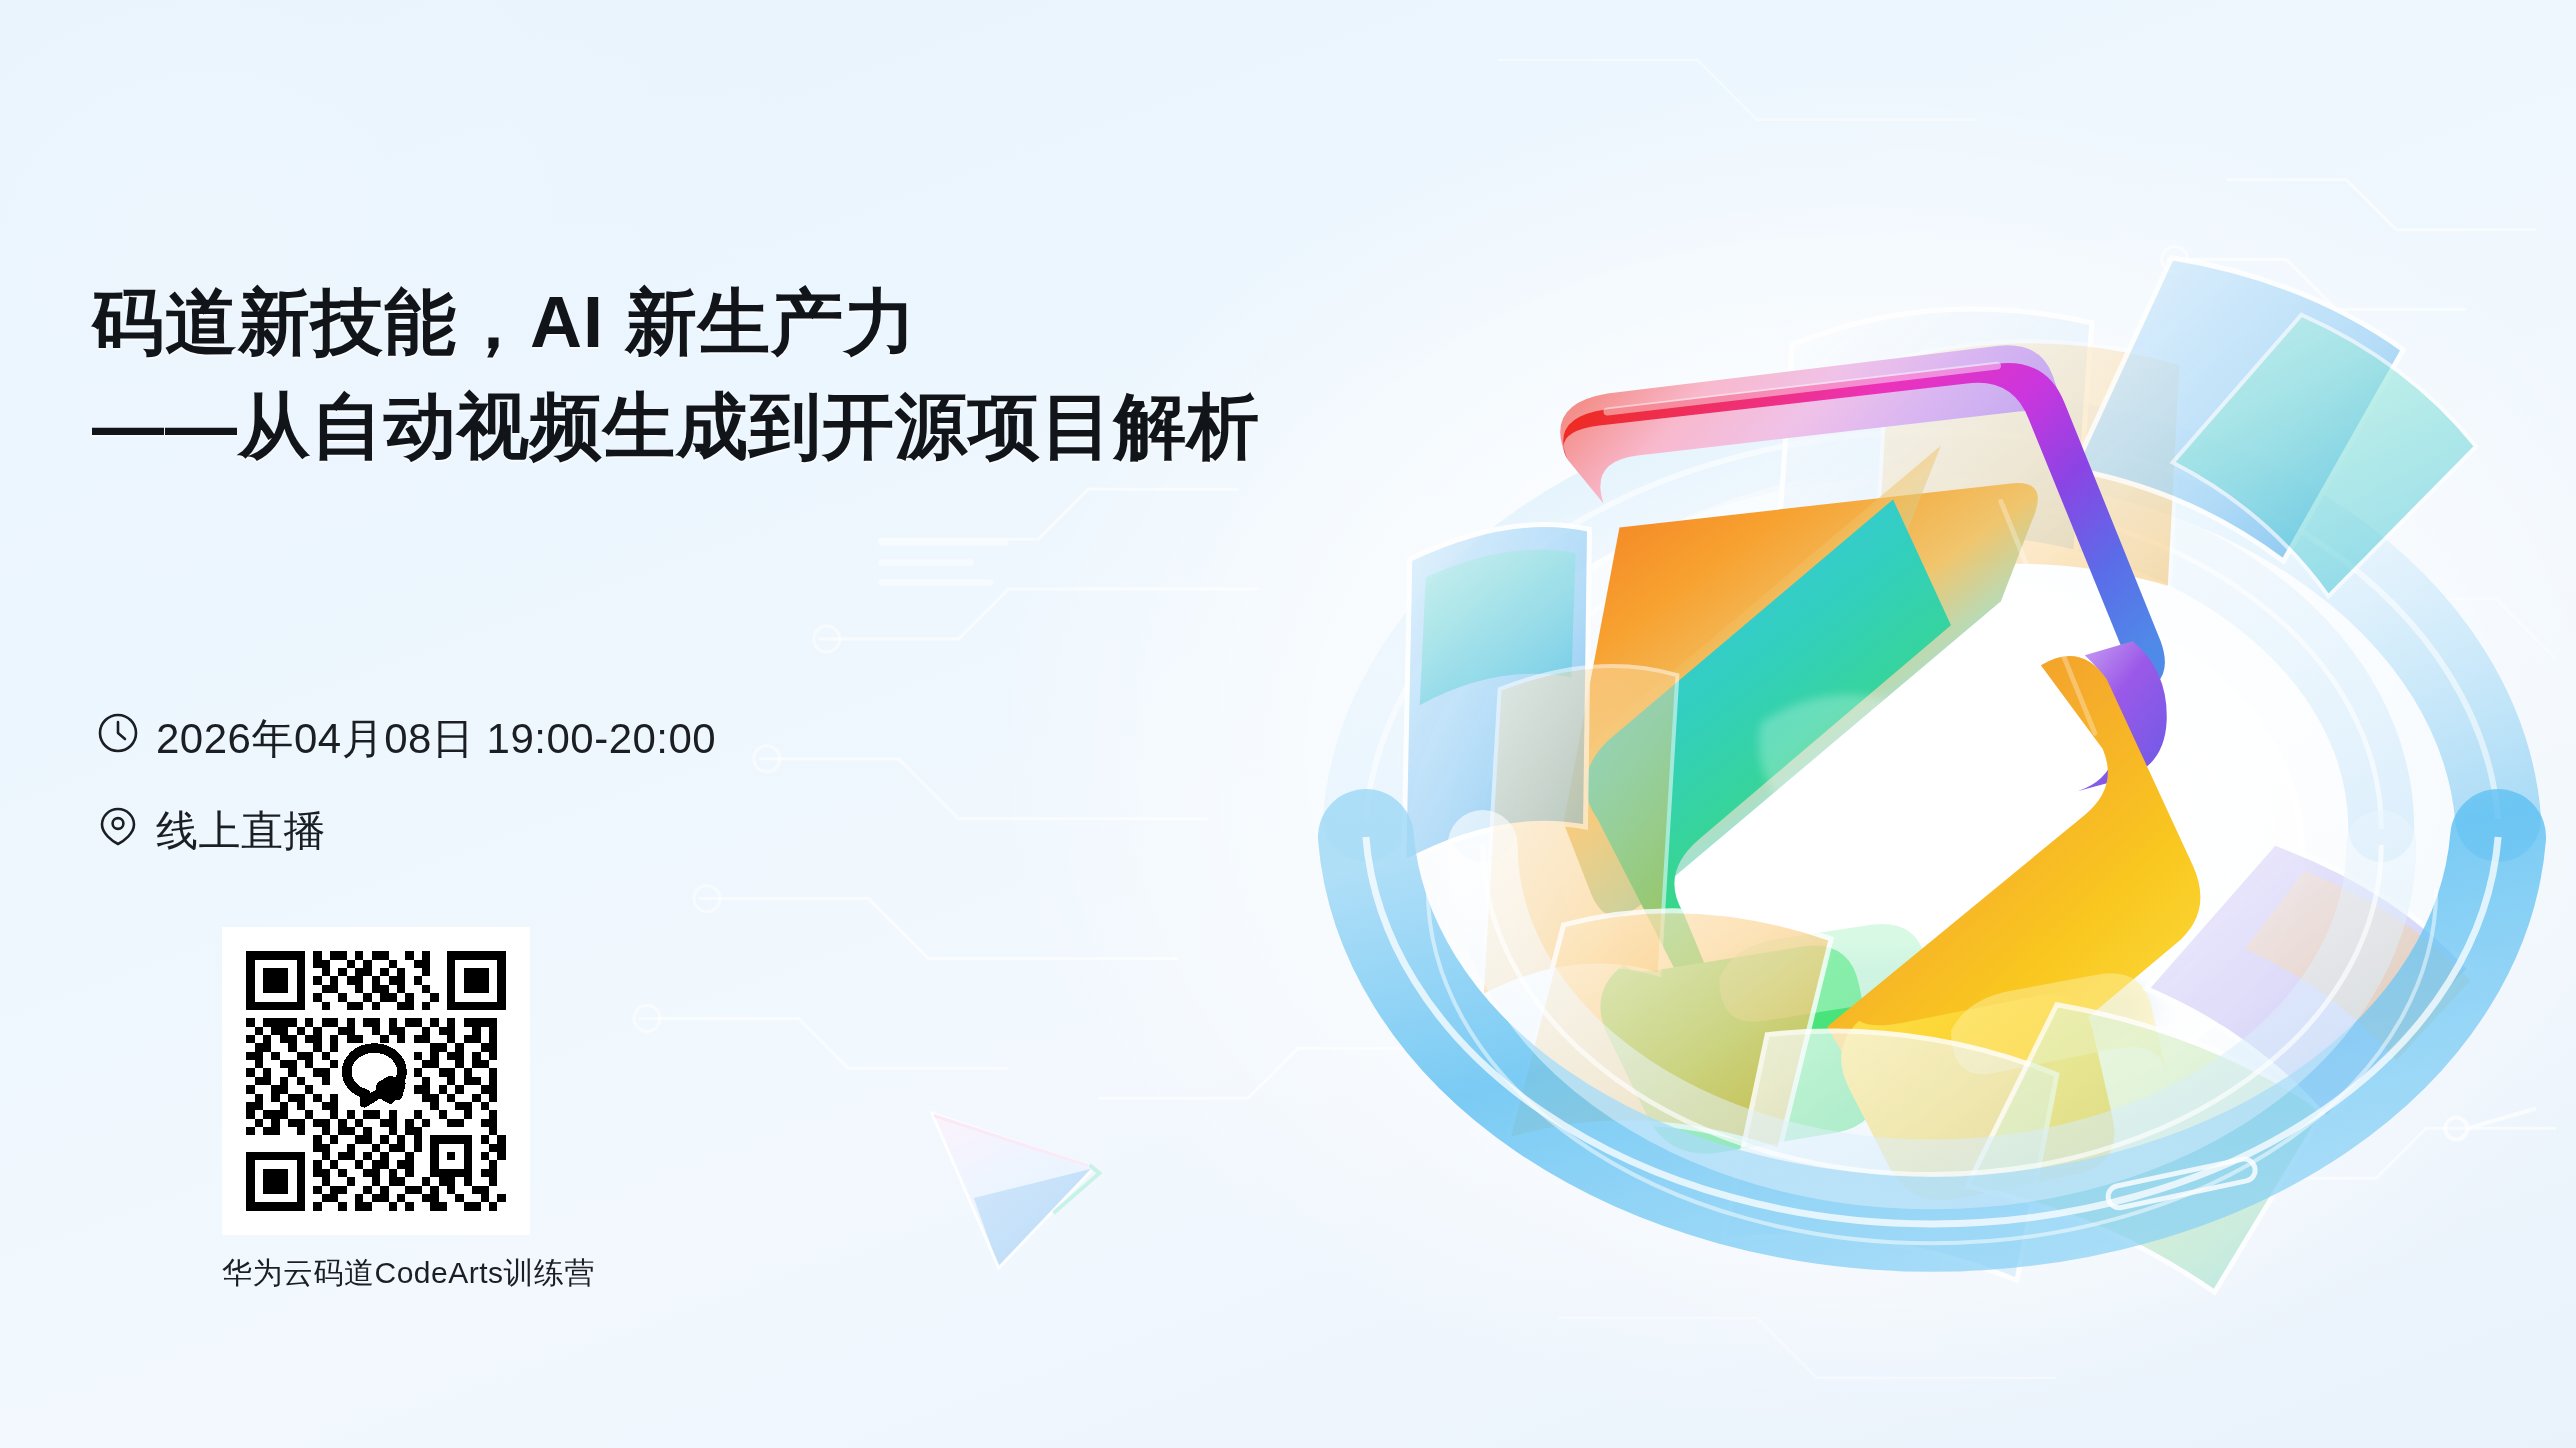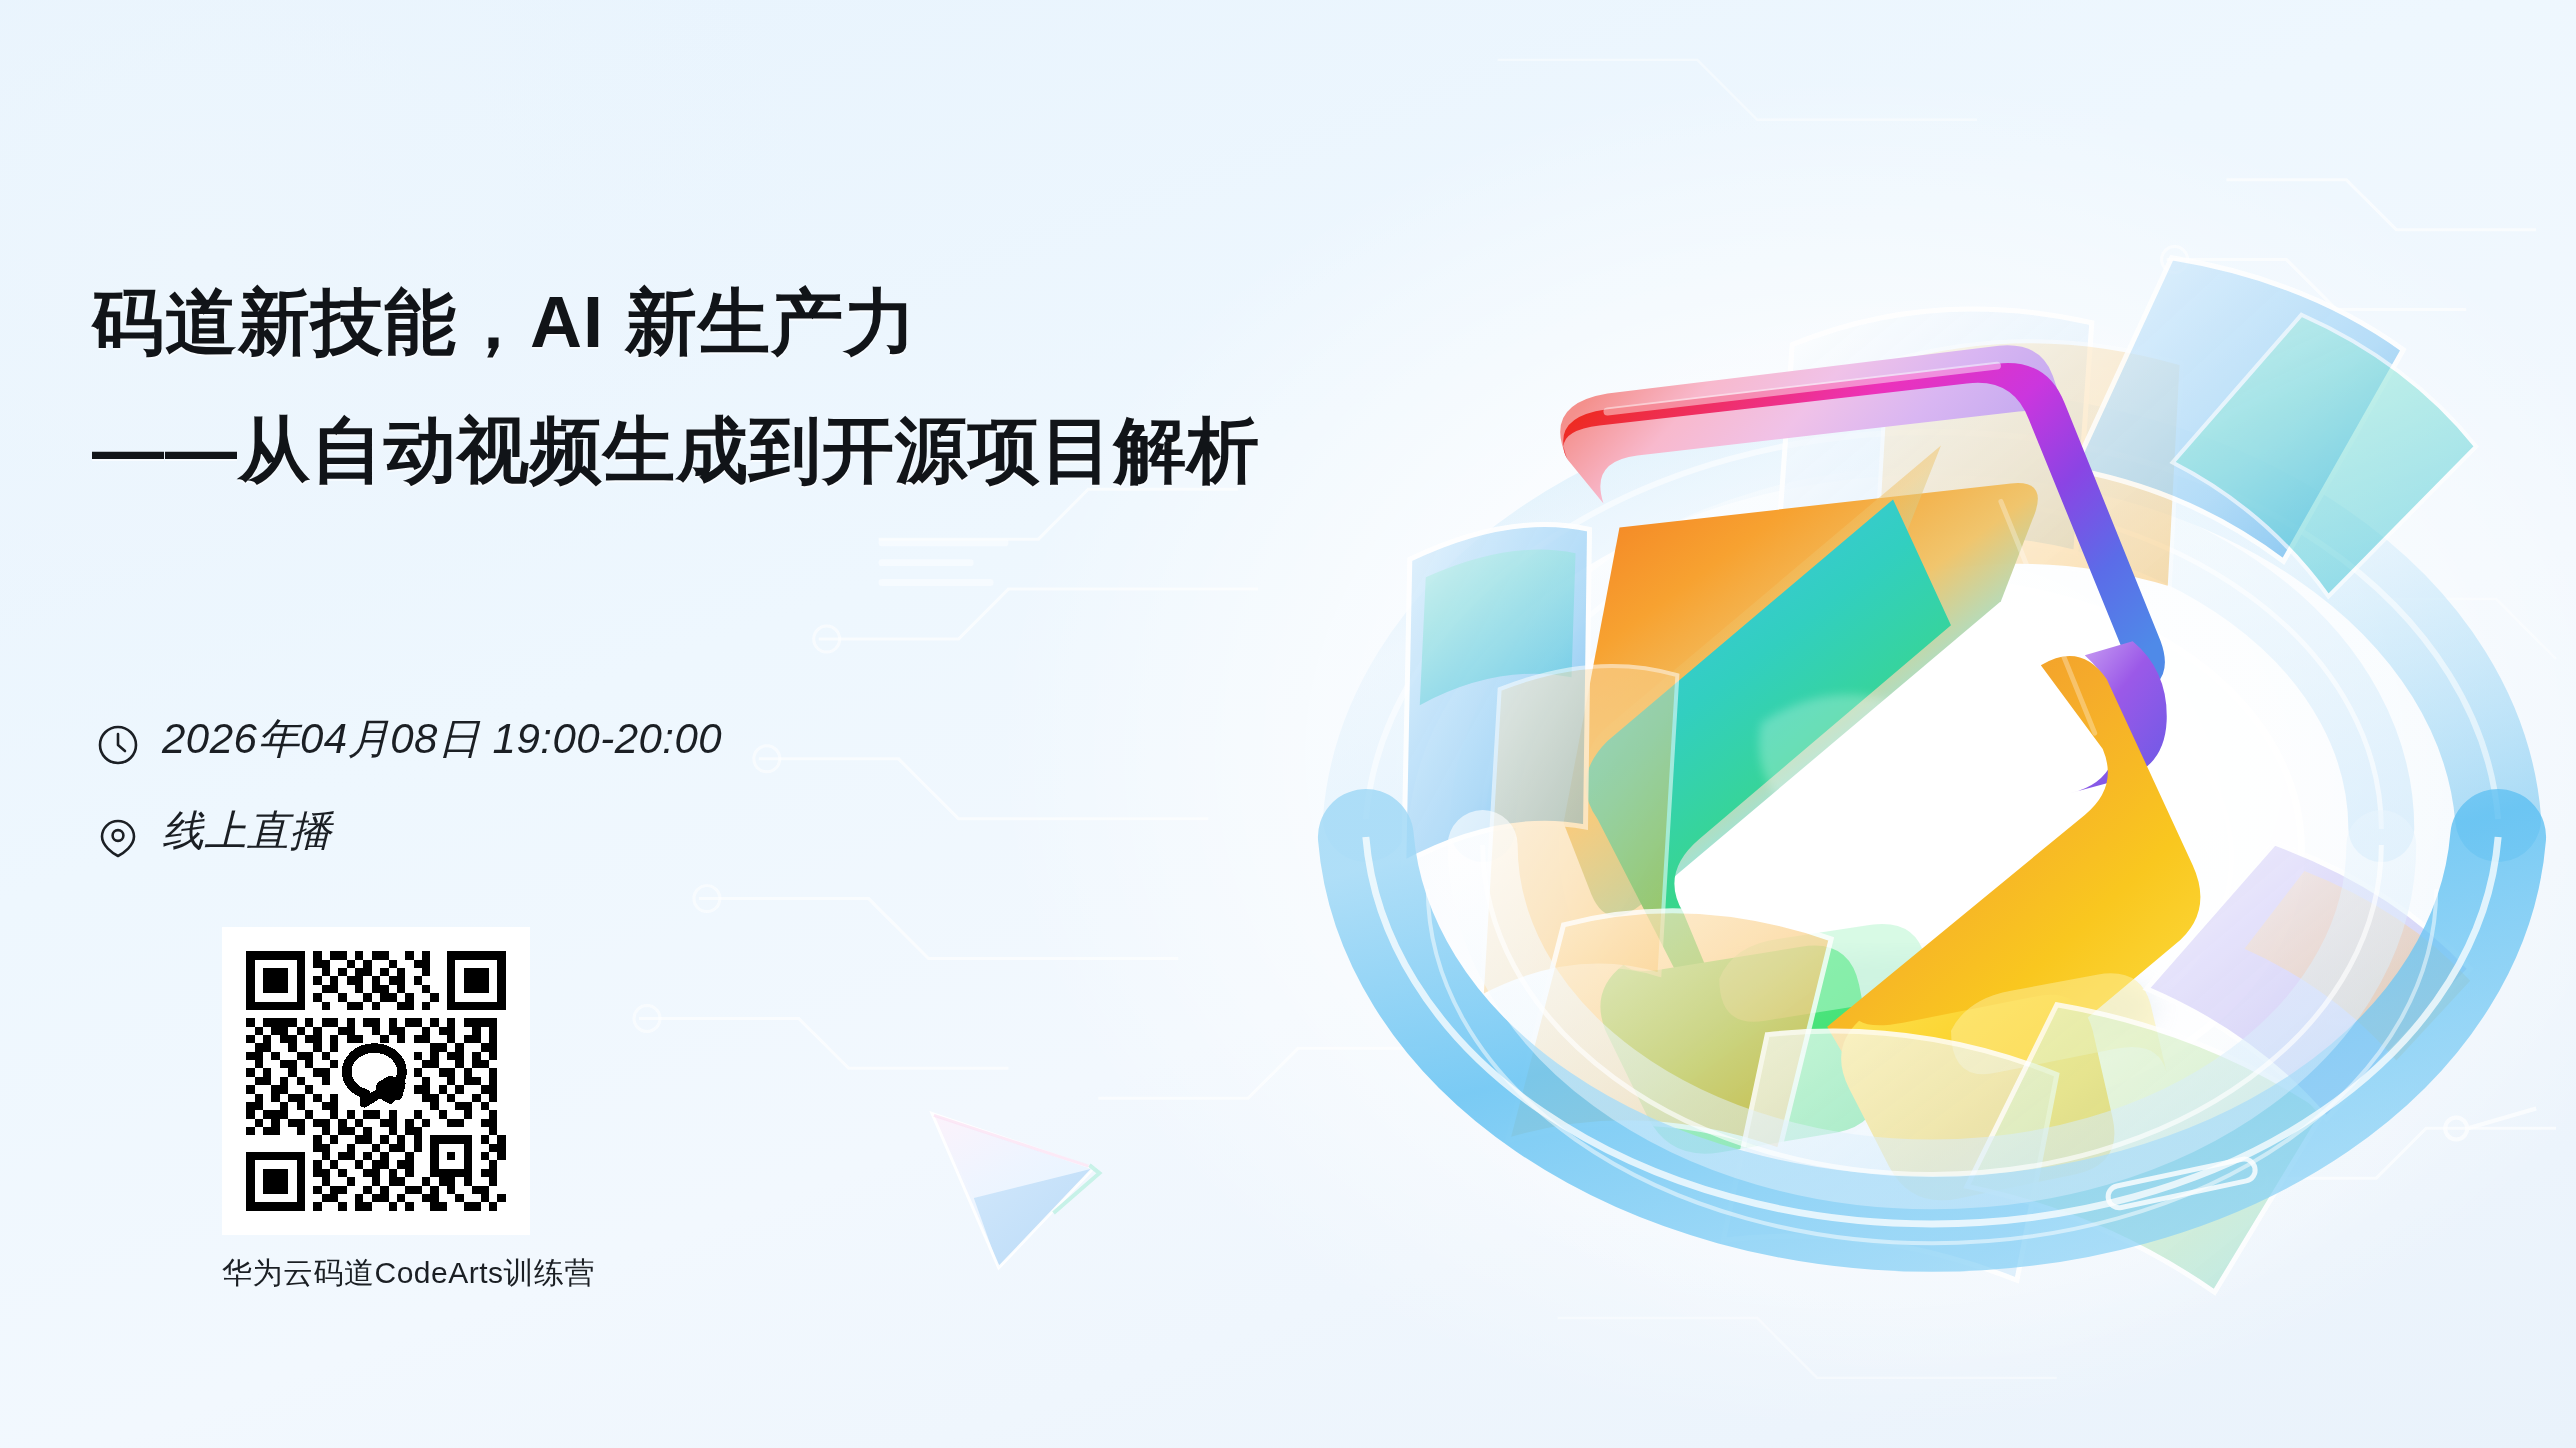--- a/index.html
+++ b/index.html
@@ -40,30 +40,29 @@
   .title-block { position:absolute; left:92px; top:286px; }
   .title-line {
     font-weight:700;
     font-size:72px;
     line-height:1.0;
     color:#111418;
     letter-spacing:1px;
     white-space:nowrap;
     text-shadow:0 2px 0 rgba(255,255,255,.6);
   }
-  .title-line.l1 { margin-bottom:56px; }
+  .title-line.l1 { margin-bottom:32px; }
   .title-line.l2 { font-size:72px;text-align:right; }
 
   .meta-block { position:absolute; left:96px; top:711px; }
   .meta-row {
     display:flex;
-    align-items:flex-end;
-    gap:22px;
+    align-items:flex-start;
+    gap:16px;
     margin-bottom:36px;
-    font-style:italic;
   }
   .meta-icon { width:44px; height:44px; flex:0 0 44px; display:block; }
   .meta-text {
     font-size:42px;
     color:#1b1f24;
     letter-spacing:0.5px;
     white-space:nowrap;
     font-weight:400;
   }
 

